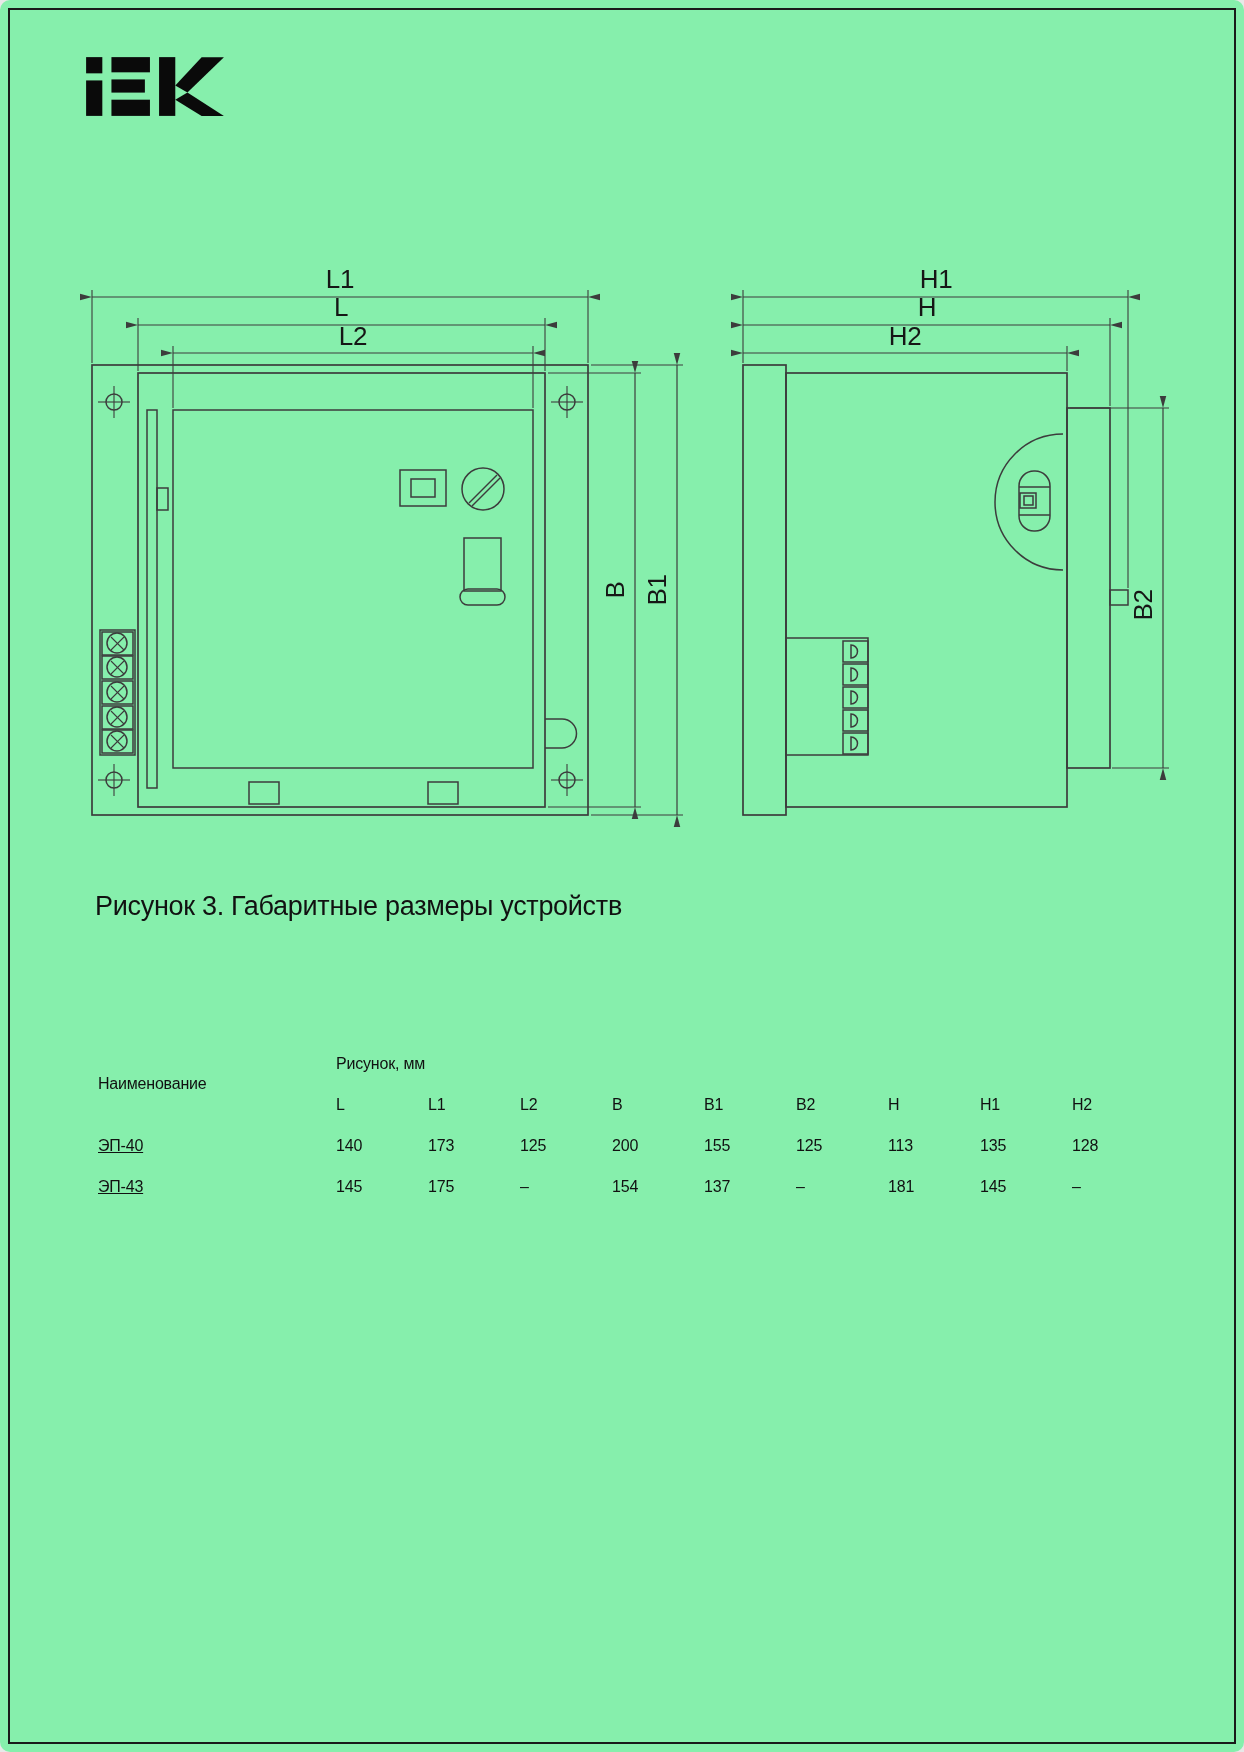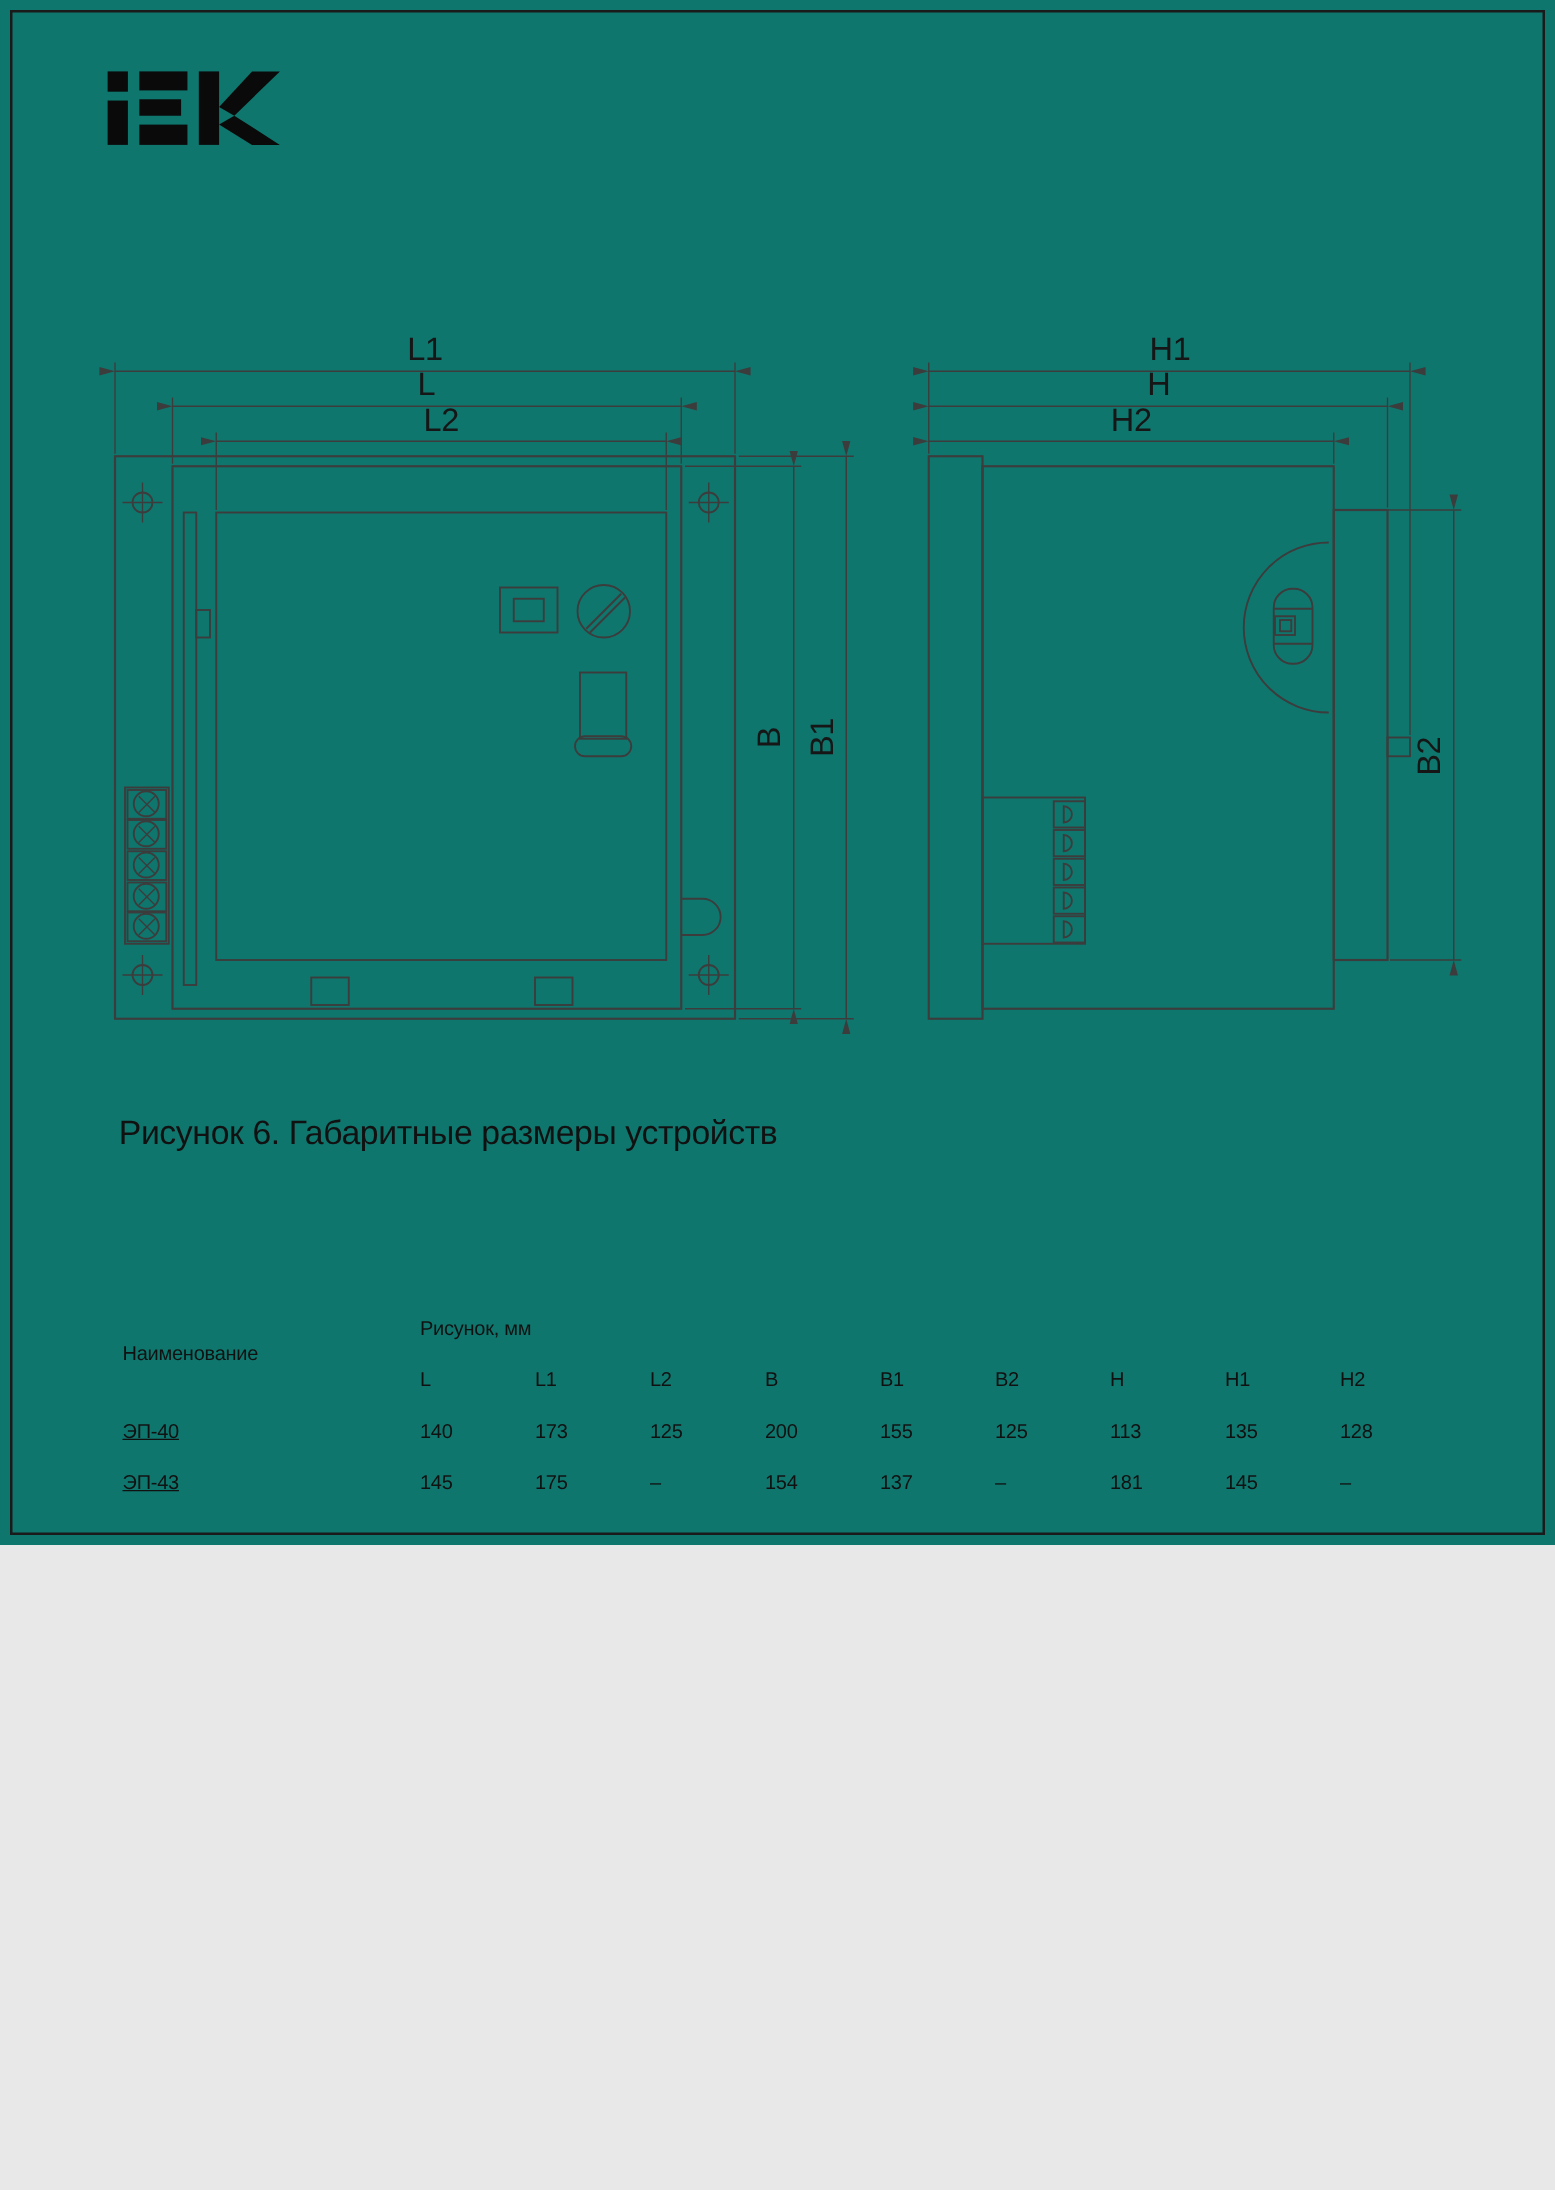--- a/index.html
+++ b/index.html
@@ -1,22 +1,23 @@
 <!DOCTYPE html>
 <html><head>
 <meta charset="utf-8">
 <style>
   html,body{margin:0;padding:0;background:#e8e8e8;}
   .page{
     position:relative;
-    width:1244px;height:1236px;
-    background:#0f766e;
+    width:1244px;height:1752px;
+    background:#86efac;
     font-family:"Liberation Sans",sans-serif;
     color:#161616;
     overflow:hidden;
+    border-radius:10px;
   }
   .frame{
     position:absolute;inset:8px;
     border:2px solid #1a1a1a;
     pointer-events:none;
   }
   .logo{position:absolute;left:78px;top:55px;}
   .drawing-svg{position:absolute;left:0;top:0;}
   .caption{
     position:absolute;left:95px;top:891px;
@@ -214,21 +215,21 @@
       <line class="dim" x1="743" y1="353" x2="1067" y2="353" marker-start="url(#arw)" marker-end="url(#arw)"></line>
       <text class="dimtext" x="905" y="345" text-anchor="middle">H2</text>
 
       <line class="ext" x1="1070" y1="408" x2="1169" y2="408"></line>
       <line class="ext" x1="1112" y1="768" x2="1169" y2="768"></line>
       <line class="dim" x1="1163" y1="408" x2="1163" y2="768" marker-start="url(#arw)" marker-end="url(#arw)"></line>
       <text class="dimtext" text-anchor="middle" transform="translate(1152,605) rotate(-90)">B2</text>
     </g>
   </svg>
 
-  <div class="caption">Рисунок 6. Габаритные размеры устройств</div>
+  <div class="caption">Рисунок 3. Габаритные размеры устройств</div>
 
   <table class="dims">
     <colgroup>
       <col style="width:238px">
       <col style="width:92px">
         <col style="width:92px">
         <col style="width:92px">
       <col style="width:92px">
         <col style="width:92px">
         <col style="width:92px">

